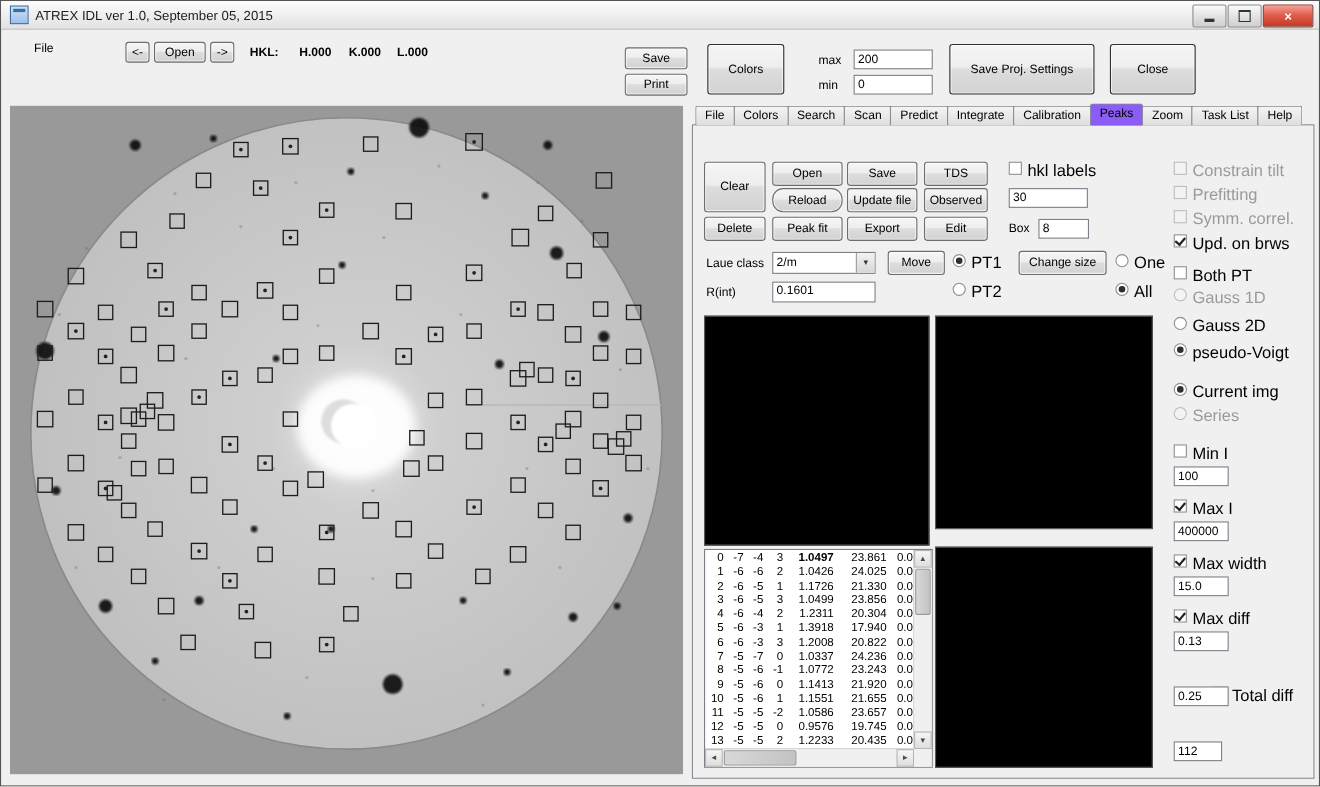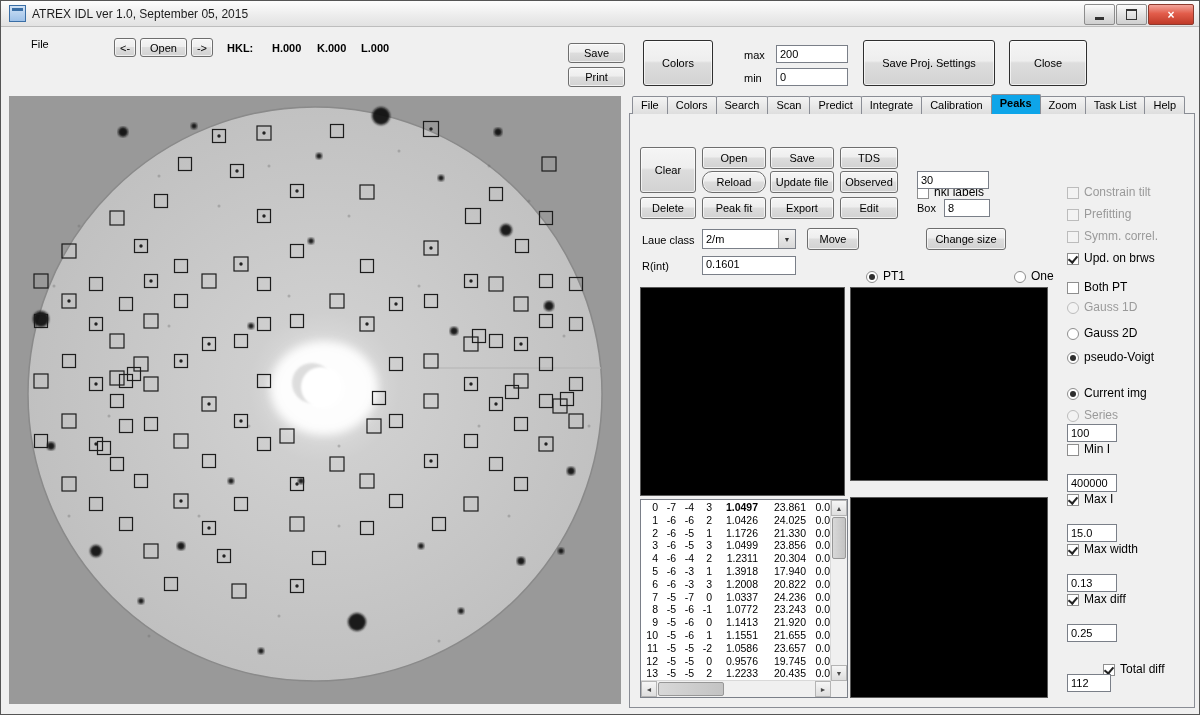--- a/index.html
+++ b/index.html
@@ -23,34 +23,34 @@
   .glyph-max{width:9px;height:8px;border:1px solid #333;border-top:2px solid #333;}
   
   .btn{position:absolute;display:flex;align-items:center;justify-content:center;
     background:linear-gradient(#f5f5f5,#eeeeee 45%,#dddddd 50%,#d2d2d2);
     border:1px solid #6e6e6e;border-radius:3px;box-shadow:inset 0 0 0 1px rgba(255,255,255,.65);
     font-size:11px;cursor:default;box-sizing:border-box;}
   .btn.strong{border-color:#2f2f2f;}
   .field{position:absolute;background:#fff;border:1px solid #7a7f88;box-sizing:border-box;
     font-family:"Liberation Sans",sans-serif;font-size:11px;padding:1px 3px;color:#000;}
   .lbl{position:absolute;white-space:nowrap;}
-  .opt{position:absolute;display:flex;align-items:flex-end;gap:5px;height:16px;font-size:12px;white-space:nowrap;margin-top:36px;}
+  .opt{position:absolute;display:flex;align-items:flex-start;gap:5px;height:16px;font-size:15px;white-space:nowrap;}
   .box{width:12px;height:12px;background:#fff;border:1px solid #8e8e8e;position:relative;flex:none;box-sizing:border-box;}
   .opt.on .box::after{content:"";position:absolute;left:2px;top:0;width:4px;height:7px;
     border-right:2px solid #222;border-bottom:2px solid #222;transform:rotate(40deg);}
   .circ{width:12px;height:12px;border-radius:50%;background:#fff;border:1px solid #8e8e8e;position:relative;flex:none;box-sizing:border-box;}
   .opt.on .circ::after{content:"";position:absolute;left:2px;top:2px;width:6px;height:6px;border-radius:50%;background:#2e2e2e;}
   .opt.disabled{color:#9a9a9a;}
   .opt.disabled .box,.opt.disabled .circ{border-color:#bcbcbc;background:#f3f3f3;}
   
   .panel{position:absolute;left:628px;top:95px;width:566px;height:612px;}
   .tabstrip{position:absolute;left:3px;top:0;height:18px;display:flex;align-items:flex-end;z-index:3;}
   .tab{padding:2px 8px 3px;border:1px solid #8a8d95;border-bottom:none;border-radius:2px 2px 0 0;
     background:linear-gradient(#f4f4f4,#dedede);margin-right:-1px;font-size:11px;position:relative;}
-  .tab.active{background:#0ea5e9;padding-bottom:5px;z-index:4;font-weight:bold;}
+  .tab.active{background:#8b5cf6;padding-bottom:5px;z-index:4;}
   .panelbody{position:absolute;left:0;top:17px;right:0;bottom:0;background:#f0f0f0;border:1px solid #8a8d95;box-sizing:border-box;}
   .blackpanel{position:absolute;background:#000;border:1px solid #5a5a5a;box-sizing:border-box;}
   
   .listbox{position:absolute;left:10px;top:385px;width:208px;height:199px;background:#fff;
     border:1px solid #7a7f88;box-sizing:border-box;}
   .listrows{position:absolute;left:1px;top:1px;right:17px;bottom:17px;overflow:hidden;}
   .lrow{height:12.8px;line-height:12.8px;white-space:nowrap;padding-left:2px;font-size:10.5px;}
   .lcell{display:inline-block;text-align:right;}
   .sb{position:absolute;background:#f0f0f0;}
   .sb-v{right:0;top:0;width:16px;bottom:16px;border-left:1px solid #d9d9d9;}

